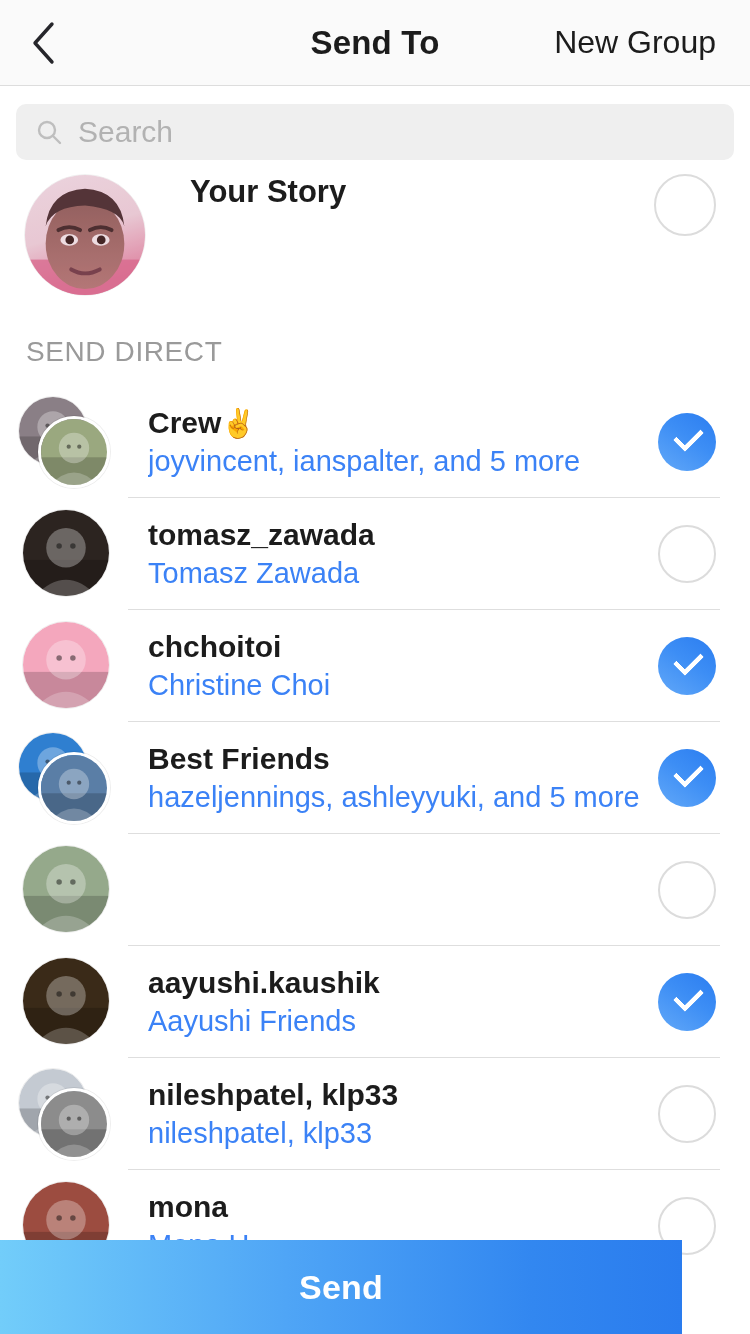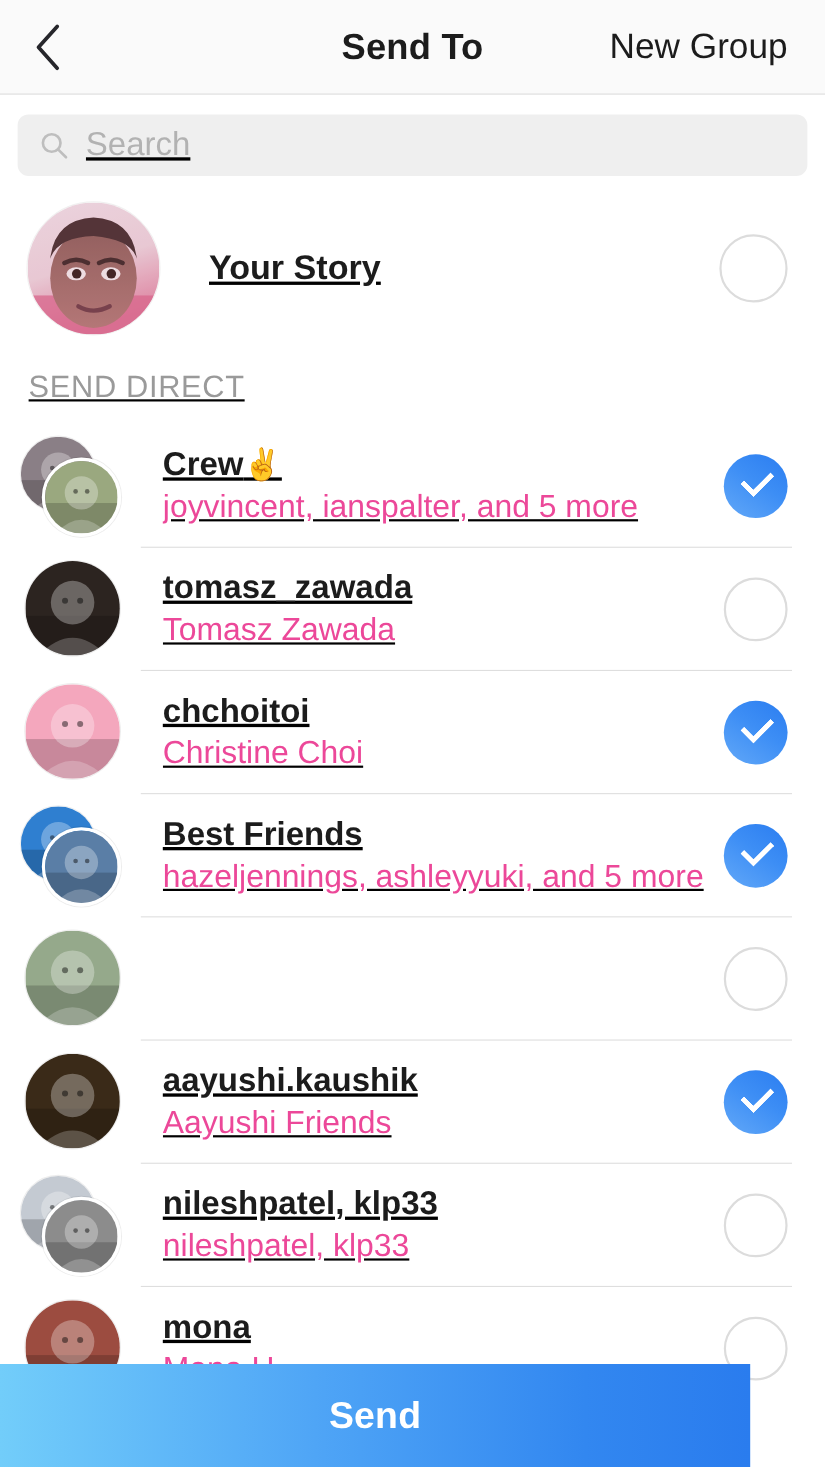--- a/index.html
+++ b/index.html
@@ -98,21 +98,21 @@
     font-size: 30px;
     color: #262626;
     width: 100%;
     padding: 0;
   }
   .search-input::placeholder { color: #b2b2b2; }
 
   
   .story-row {
     display: flex;
-    align-items: center;
+    align-items: flex-start;
     height: 140px;
     padding: 0 34px 0 24px;
     box-sizing: border-box;
     cursor: pointer;
   }
   .story-av {
     width: 122px;
     height: 122px;
     border-radius: 50%;
     flex: 0 0 auto;
@@ -206,21 +206,21 @@
   .title {
     font-size: 30px;
     font-weight: bold;
     color: #1c1c1c;
     line-height: 1.18;
     white-space: nowrap;
   }
   .title .emoji { font-weight: normal; font-size: 28px; }
   .sub {
     font-size: 29px;
-    color: #ec4899;
+    color: #3b82f6;
     line-height: 1.22;
     margin-top: 4px;
     white-space: nowrap;
     overflow: hidden;
   }
 
   
   .check {
     flex: 0 0 auto;
     width: 58px;
@@ -272,21 +272,20 @@
   }
 
   
   .scroll-area {
     position: absolute;
     top: 87px;
     left: 0;
     width: 750px;
     height: 1247px;
     overflow: hidden;
-    text-decoration: underline;
   }
 </style>
 </head>
 <body>
 
 <div class="phone">
 
   <div class="header">
     <div class="back-btn">
       <span class="chev-left">

